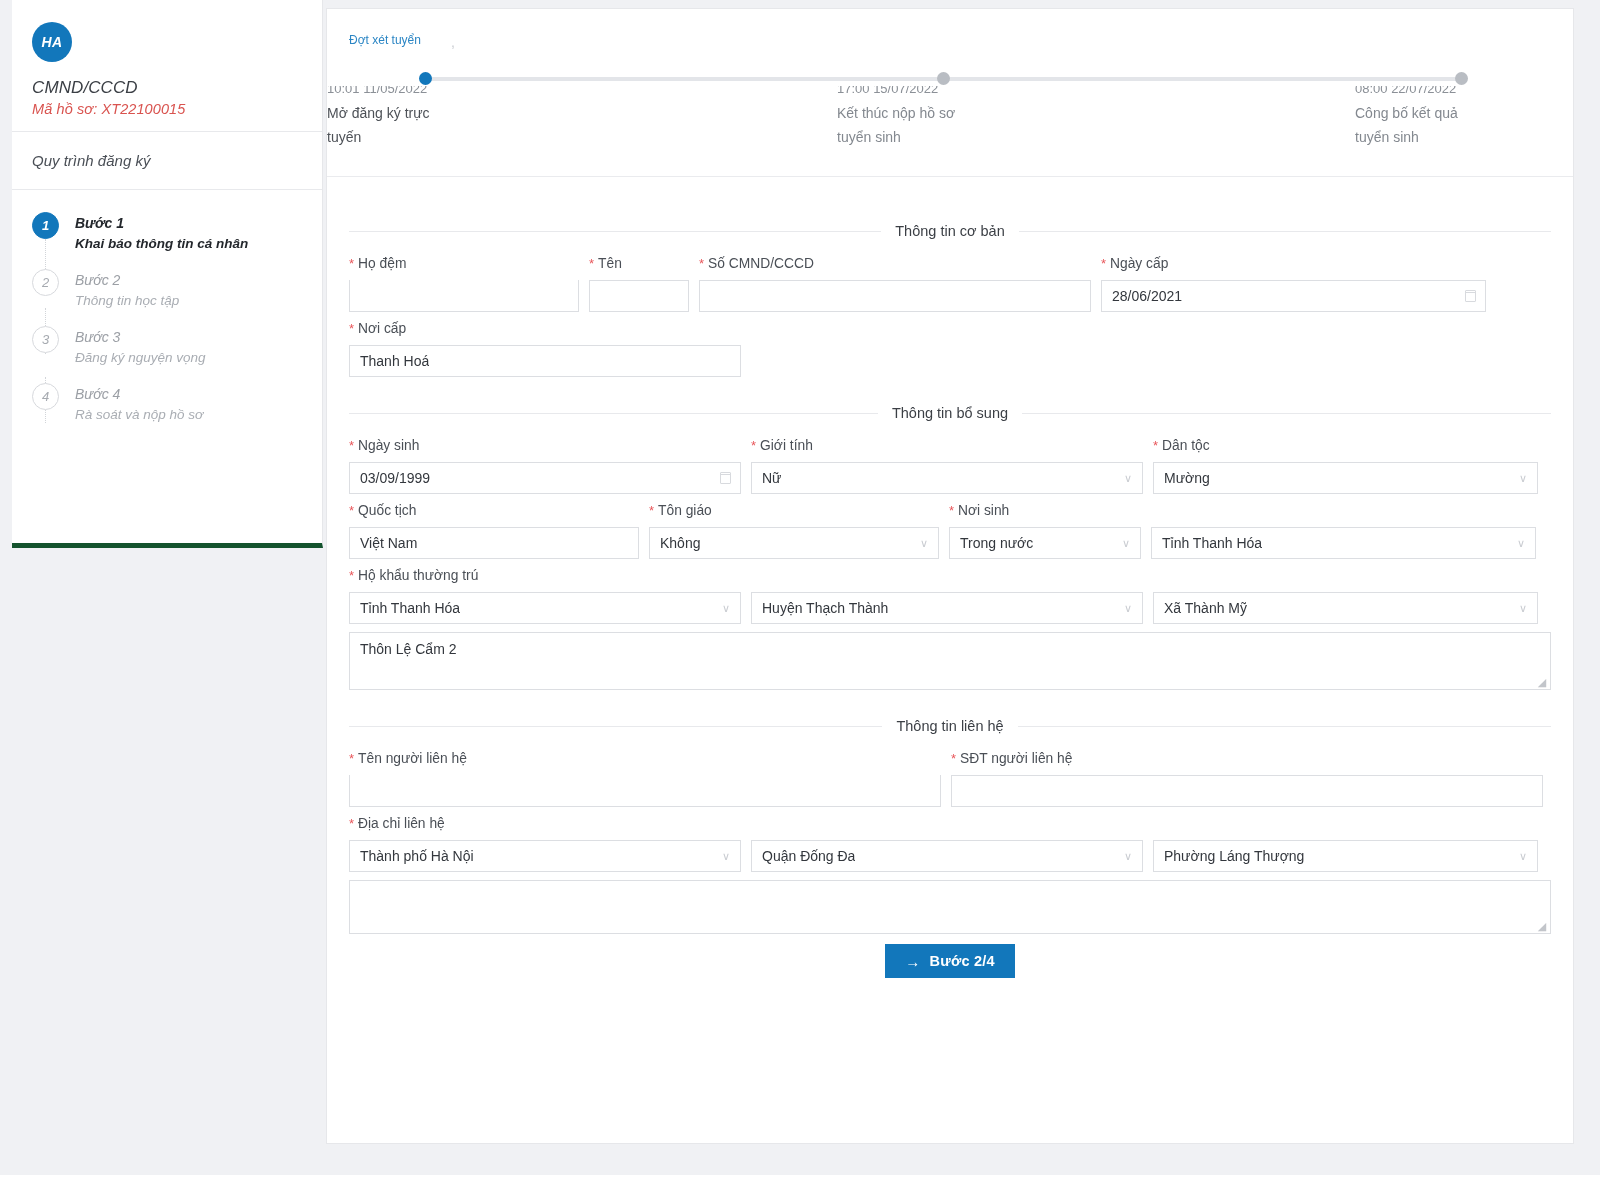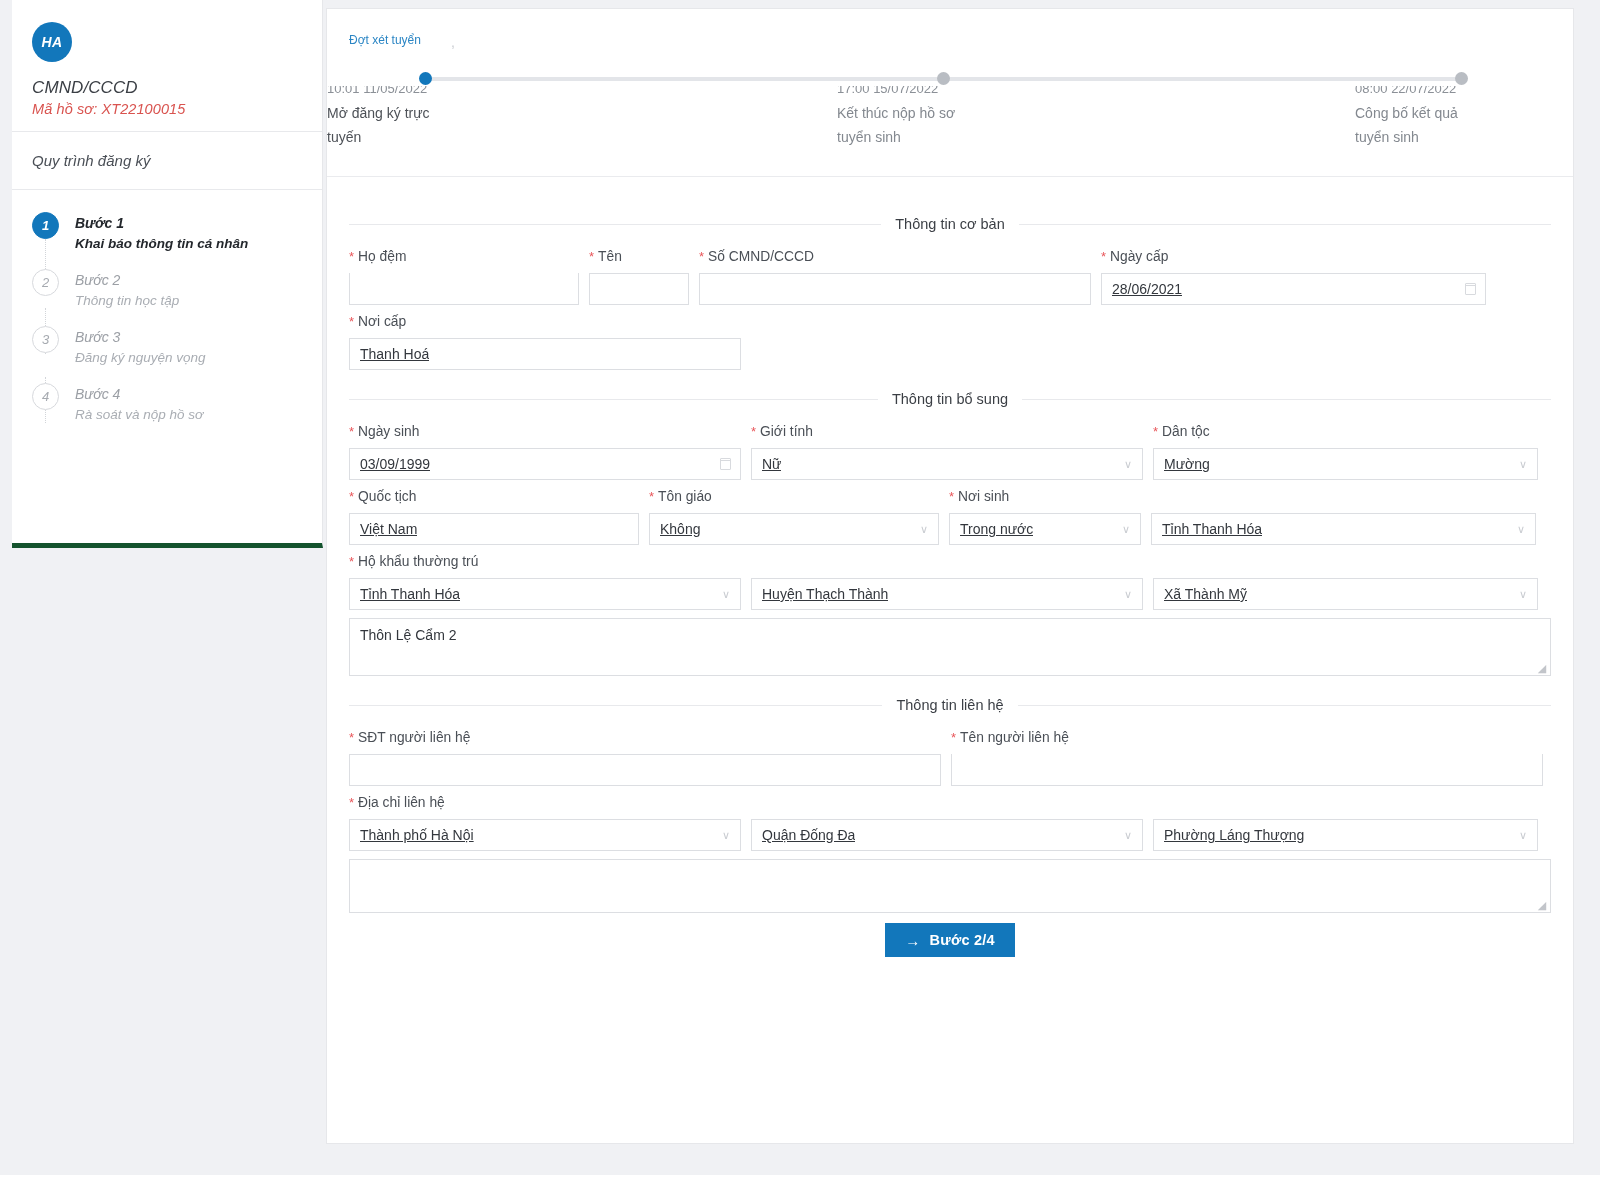--- a/index.html
+++ b/index.html
@@ -140,21 +140,21 @@
     margin-top: 2px;
     font-size: 14px; color: #83888f; line-height: 22px;
   }
   .m1 .m-cap { color: #4d5157; }
 
   
   #form-body { padding: 18px 22px 0 22px; }
 
   .section-title {
     display: flex; align-items: center;
-    margin: 21px 0 16px 0;
+    margin: 28px 0 16px 0;
   }
   .section-title .line { flex: 1 1 auto; height: 1px; background: #e8e9ec; }
   .section-title .txt {
     padding: 0 14px;
     font-size: 14.5px; color: #3b3f45; white-space: nowrap;
   }
 
   .row { display: flex; margin-bottom: 8px; }
   .field { margin-right: 10px; }
   .field:last-child { margin-right: 0; }
@@ -165,21 +165,21 @@
   }
   .req { color: #e8565a; margin-right: 4px; font-size: 13px; }
 
   .ctl {
     position: relative;
     height: 32px;
     border: 1px solid #dcdee2;
     background: #ffffff;
     display: flex; align-items: center;
     padding: 0 10px;
-    font-size: 14px; color: #33373d; text-decoration: underline;
+    font-size: 14px; color: #33373d;
   }
   
   .ctl.washed::after {
     content: ""; position: absolute; left: 0; right: 0; top: -1px;
     height: 2px; background: #ffffff;
   }
   .ctl .val { white-space: nowrap; overflow: hidden; }
 
   .chev {
     position: absolute; right: 10px; top: 50%; transform: translateY(-50%);
@@ -445,28 +445,28 @@
       </div>
 
       <div class="section-title">
         <div class="line"></div>
         <div class="txt">Thông tin liên hệ</div>
         <div class="line"></div>
       </div>
 
       <div class="row">
         <div class="field" style="width:592px">
-          <div class="lbl"><span class="req">*</span><span>SĐT người liên hệ</span></div>
-          <div class="ctl">
-              <span class="val"></span>
-            </div>
-        </div>
-        <div class="field" style="width:592px">
           <div class="lbl"><span class="req">*</span><span>Tên người liên hệ</span></div>
           <div class="ctl washed">
+              <span class="val"></span>
+            </div>
+        </div>
+        <div class="field" style="width:592px">
+          <div class="lbl"><span class="req">*</span><span>SĐT người liên hệ</span></div>
+          <div class="ctl">
               <span class="val"></span>
             </div>
         </div>
       </div>
 
       <div class="lbl" style="margin-top:8px"><span class="req">*</span><span>Địa chỉ liên hệ</span></div>
       <div class="row">
         <div class="field w-392">
           <div class="ctl">
             <span class="val">Thành phố Hà Nội</span>

